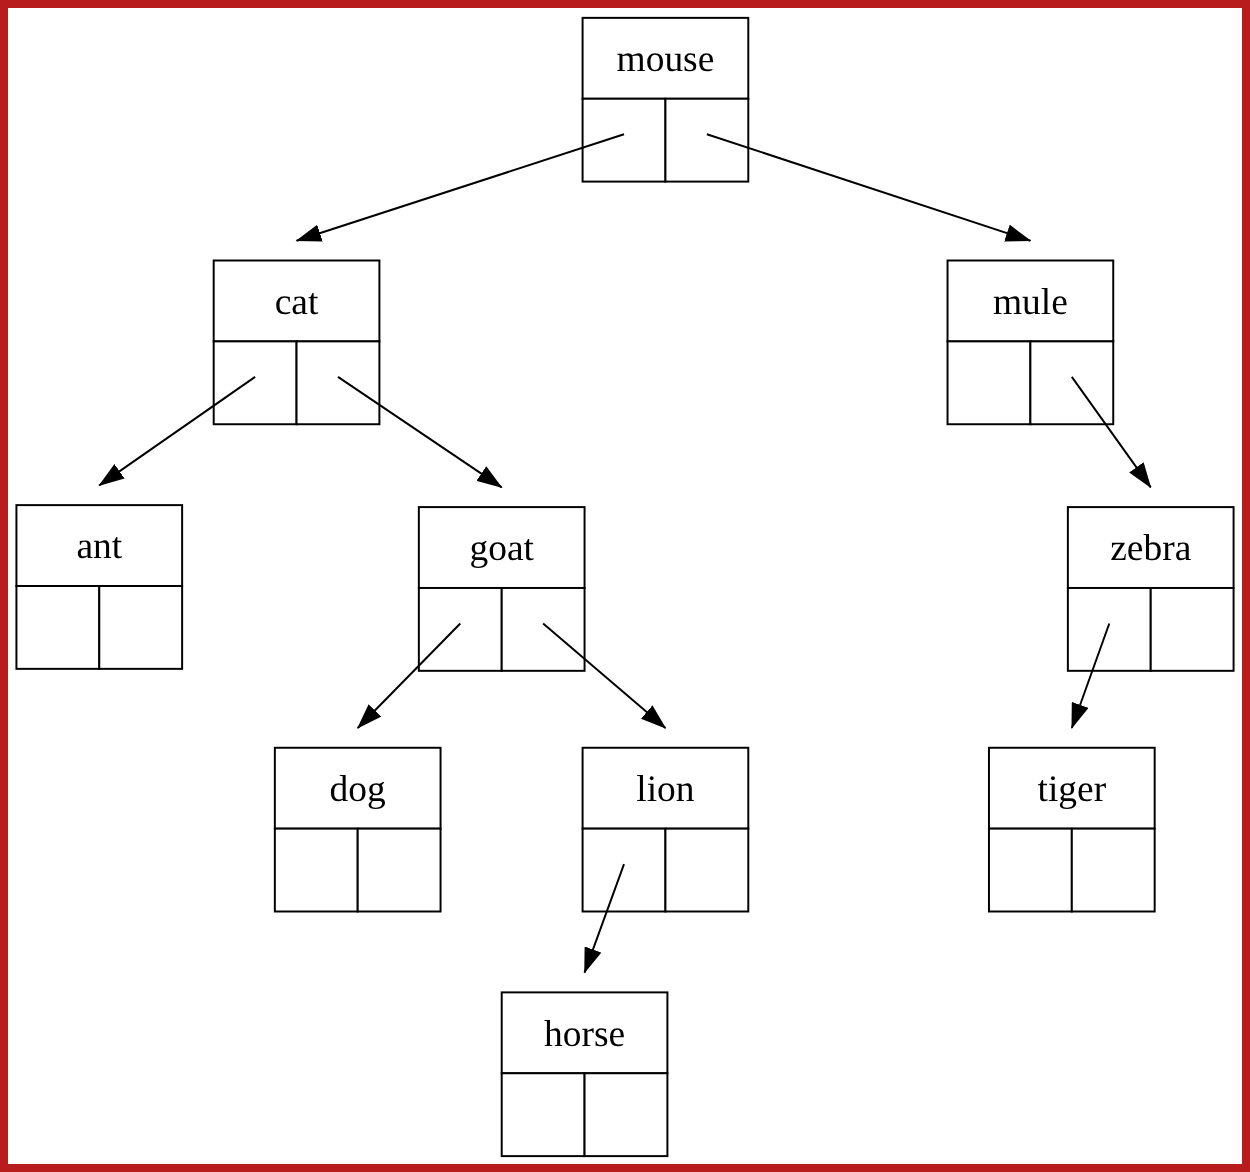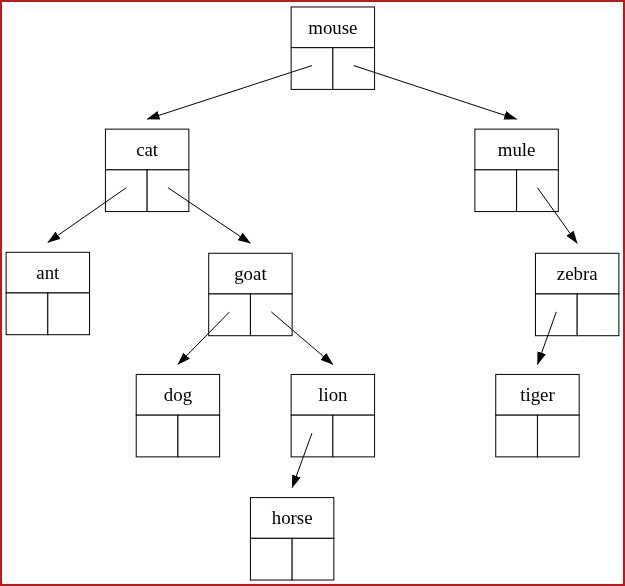--- a/index.html
+++ b/index.html
@@ -6,21 +6,21 @@
     margin: 0;
     padding: 0;
     background: #ffffff;
     font-family: "Liberation Serif", "DejaVu Serif", serif;
   }
   .canvas {
     position: relative;
     width: 625px;
     height: 586px;
     box-sizing: border-box;
-    border: 2px solid #b91c1c;
+    border: 4px solid #b91c1c;
     background: #ffffff;
     overflow: hidden;
   }
   .canvas svg {
     display: block;
     width: 100%;
     height: 100%;
   }
   .node-cell {
     fill: #ffffff;

